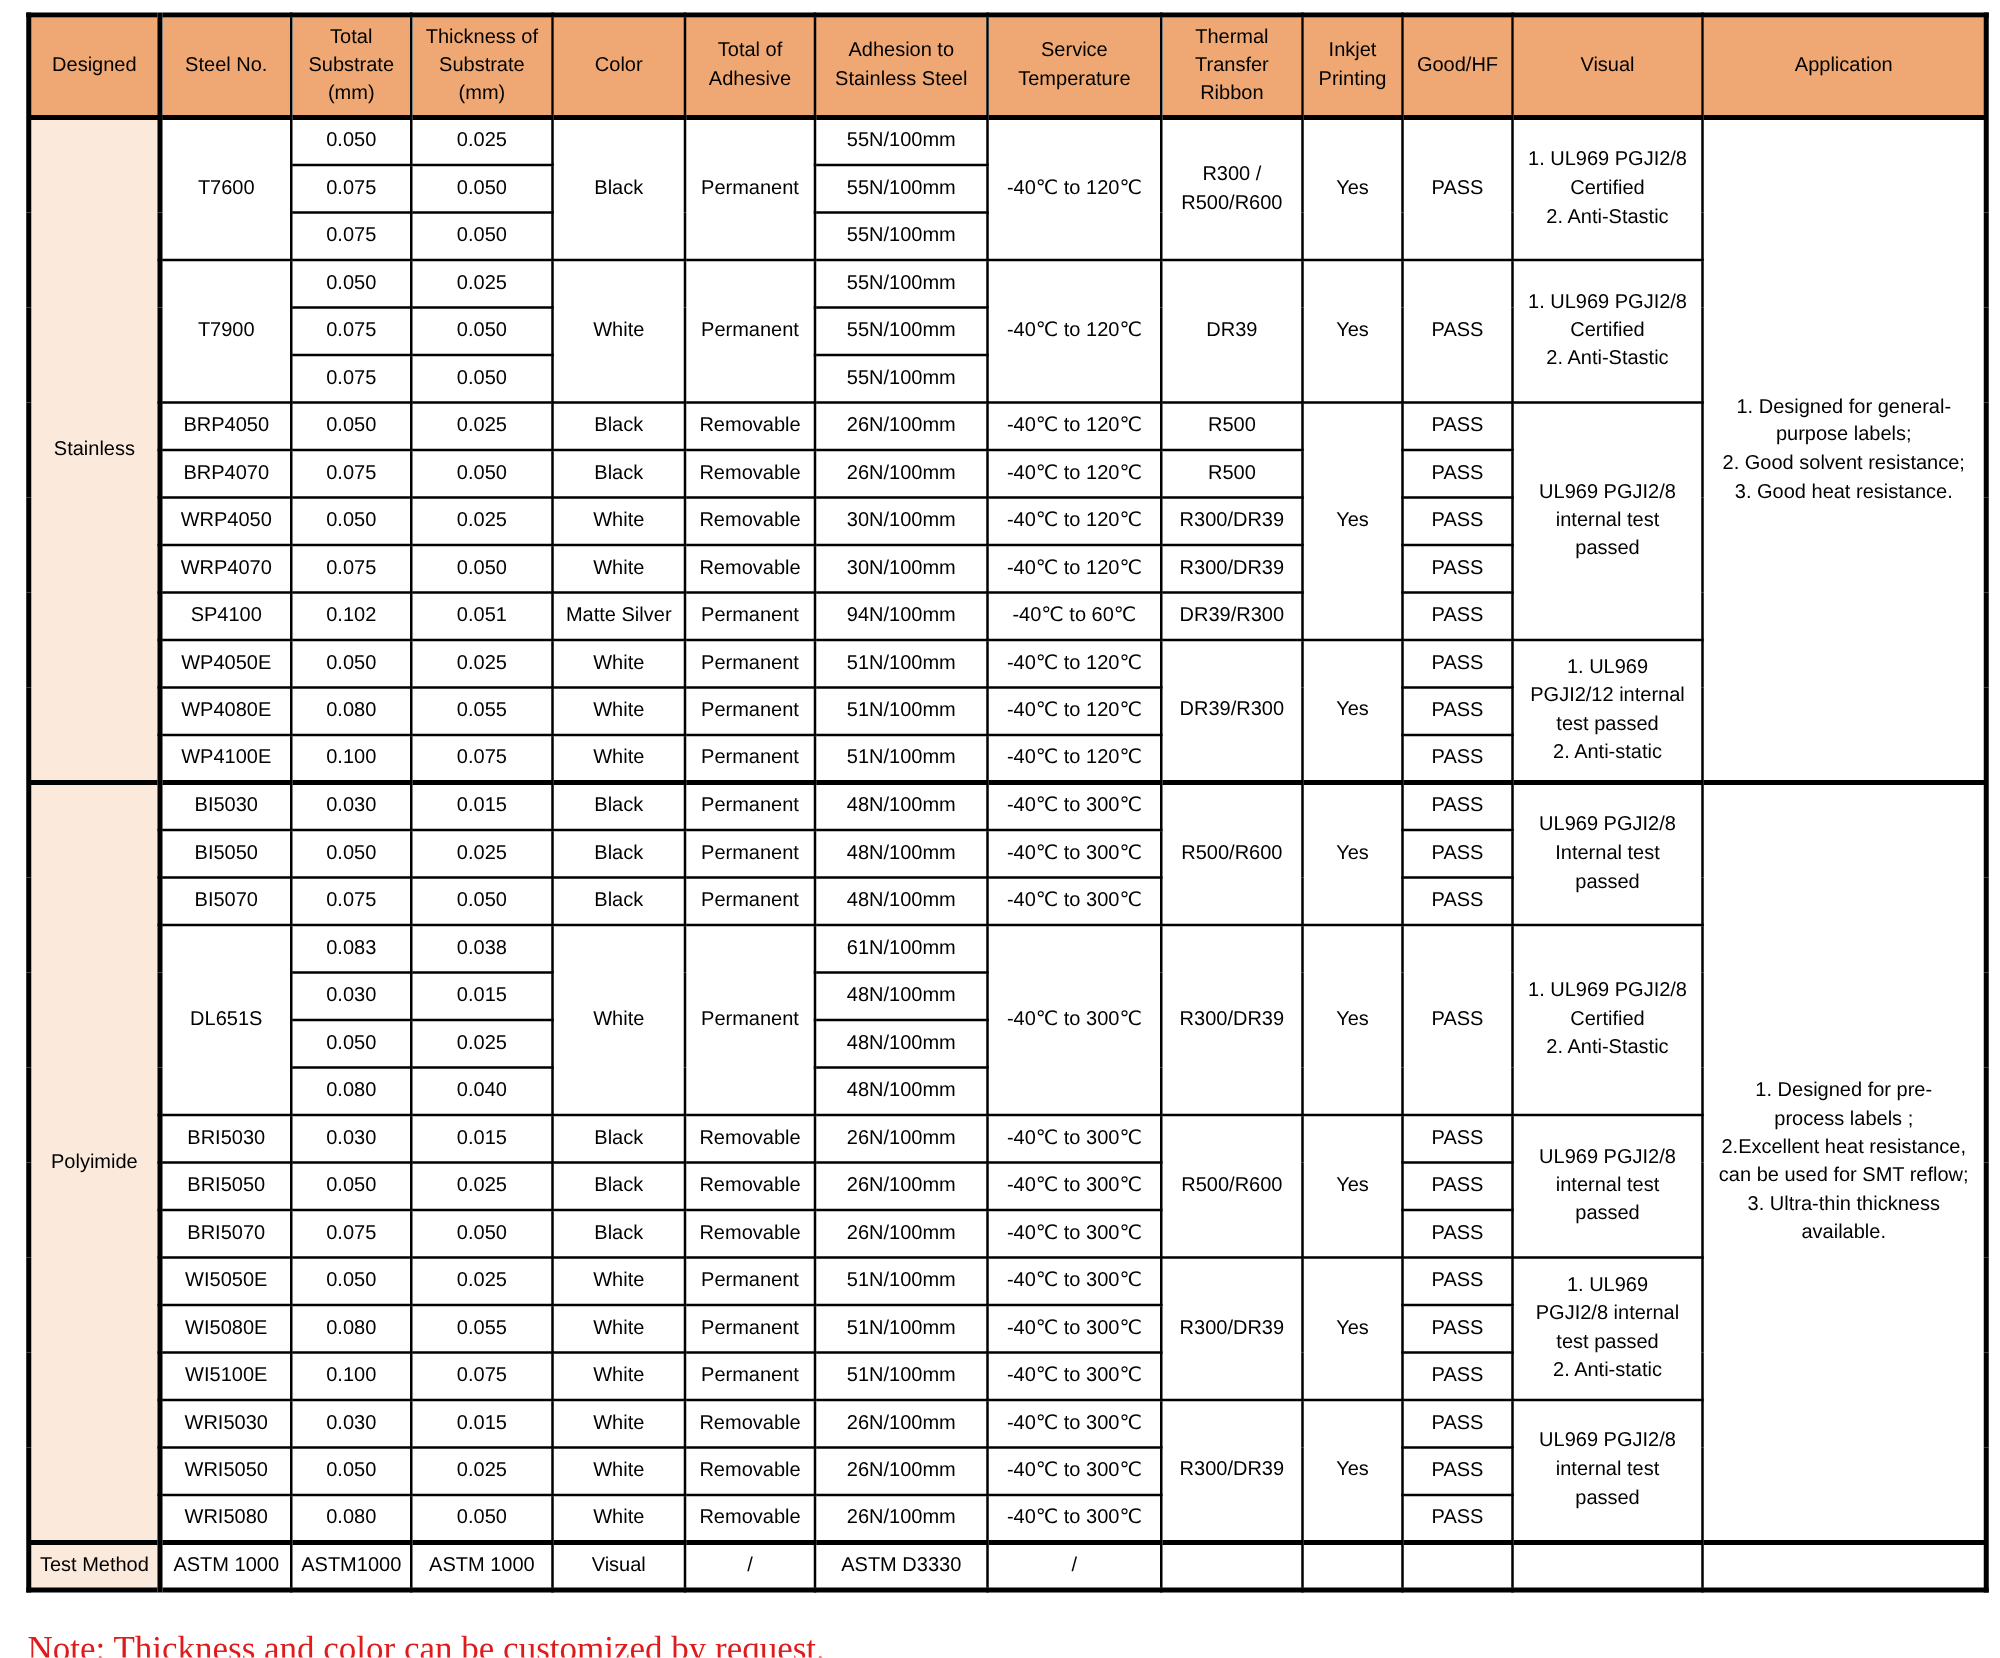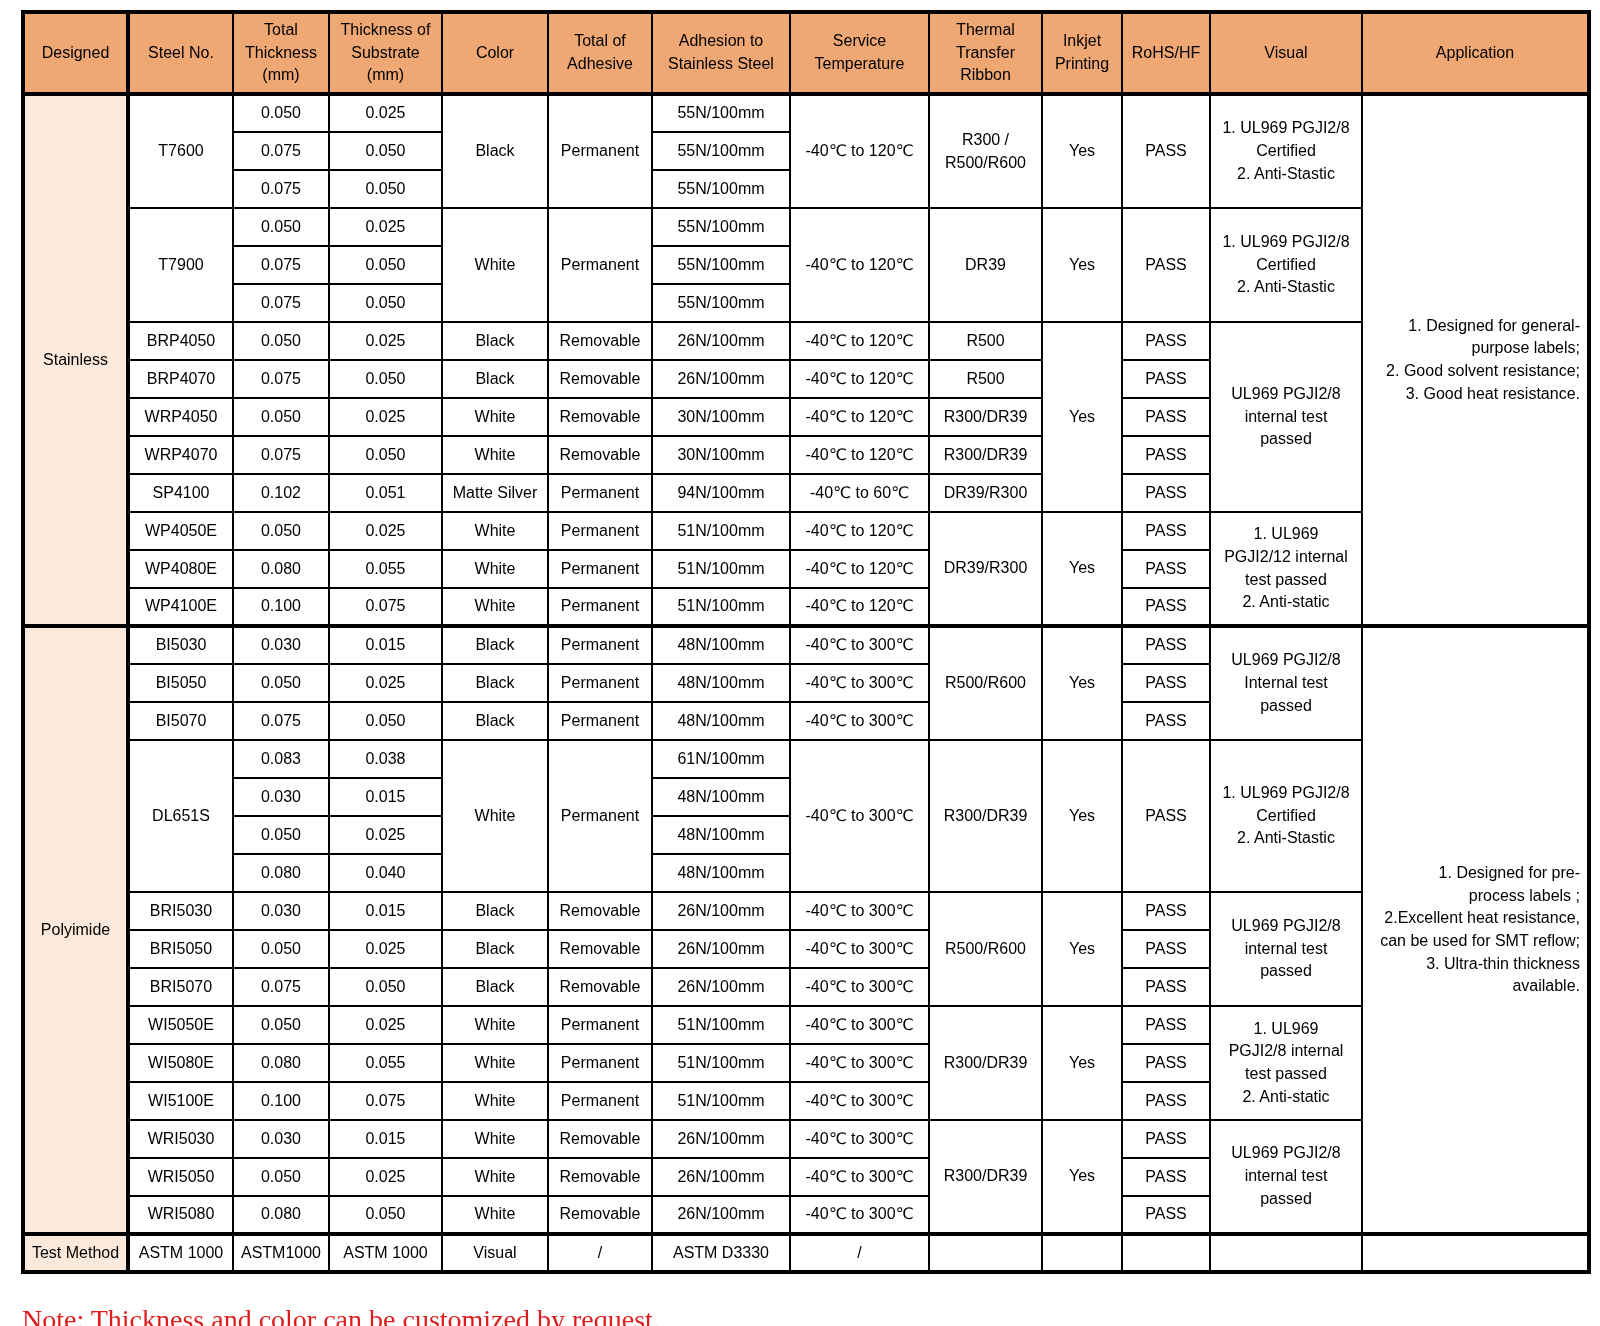--- a/index.html
+++ b/index.html
@@ -30,21 +30,21 @@
   thead th{
     background:var(--header-bg);
     font-weight:normal;
     height:82px;
     border-bottom-width:4px;
   }
   tr.body{height:38px;}
   tr.thick td{border-top-width:4px;}
   td.mat{background:var(--material-bg);}
   .mat-col{border-right-width:4px !important;}
-  td.app{text-align:right;padding:1px 7px;}
+  td.app{text-align:center;padding:1px 7px;}
   .note{
     position:absolute;left:22px;top:1280px;
     font-family:"Liberation Serif","DejaVu Serif",serif;
     font-size:28px;color:var(--note-c);
     white-space:nowrap;
     margin-top:24px;
   }
 </style>
 </head>
 <body>
@@ -64,38 +64,38 @@
       <col style="width:80px">
         <col style="width:88px">
         <col style="width:152px">
       <col style="width:227px">
     </colgroup>
     <thead>
       <tr>
           <th class="mat-col">Designed</th>
           <th>Steel No.</th>
           <th>Total
-Thickness
+Substrate
 (mm)</th>
           <th>Thickness of
 Substrate
 (mm)</th>
           <th>Color</th>
           <th>Total of
 Adhesive</th>
           <th>Adhesion to
 Stainless Steel</th>
           <th>Service
 Temperature</th>
           <th>Thermal
 Transfer
 Ribbon</th>
           <th>Inkjet
 Printing</th>
-          <th>RoHS/HF</th>
+          <th>Good/HF</th>
           <th>Visual</th>
           <th>Application</th>
         </tr>
     </thead>
     <tbody>
         <tr class="body">
           <td rowspan="14" class="mat mat-col">Stainless</td>
           <td rowspan="3">T7600</td>
           <td>0.050</td>
           <td>0.025</td>

